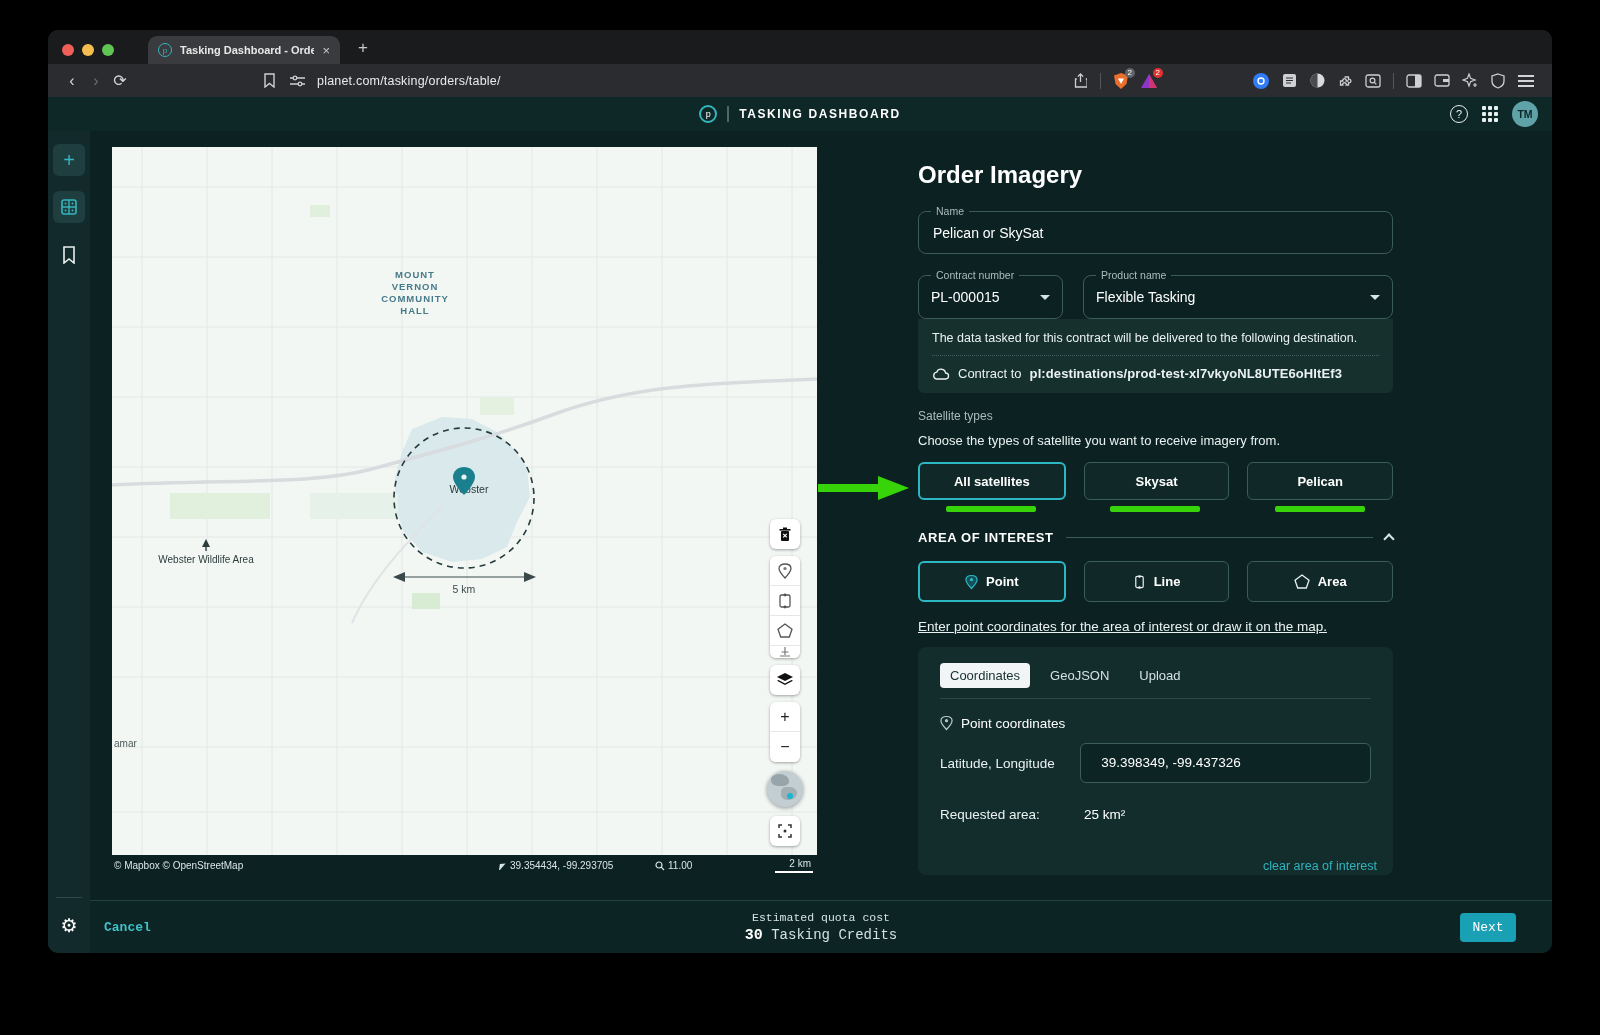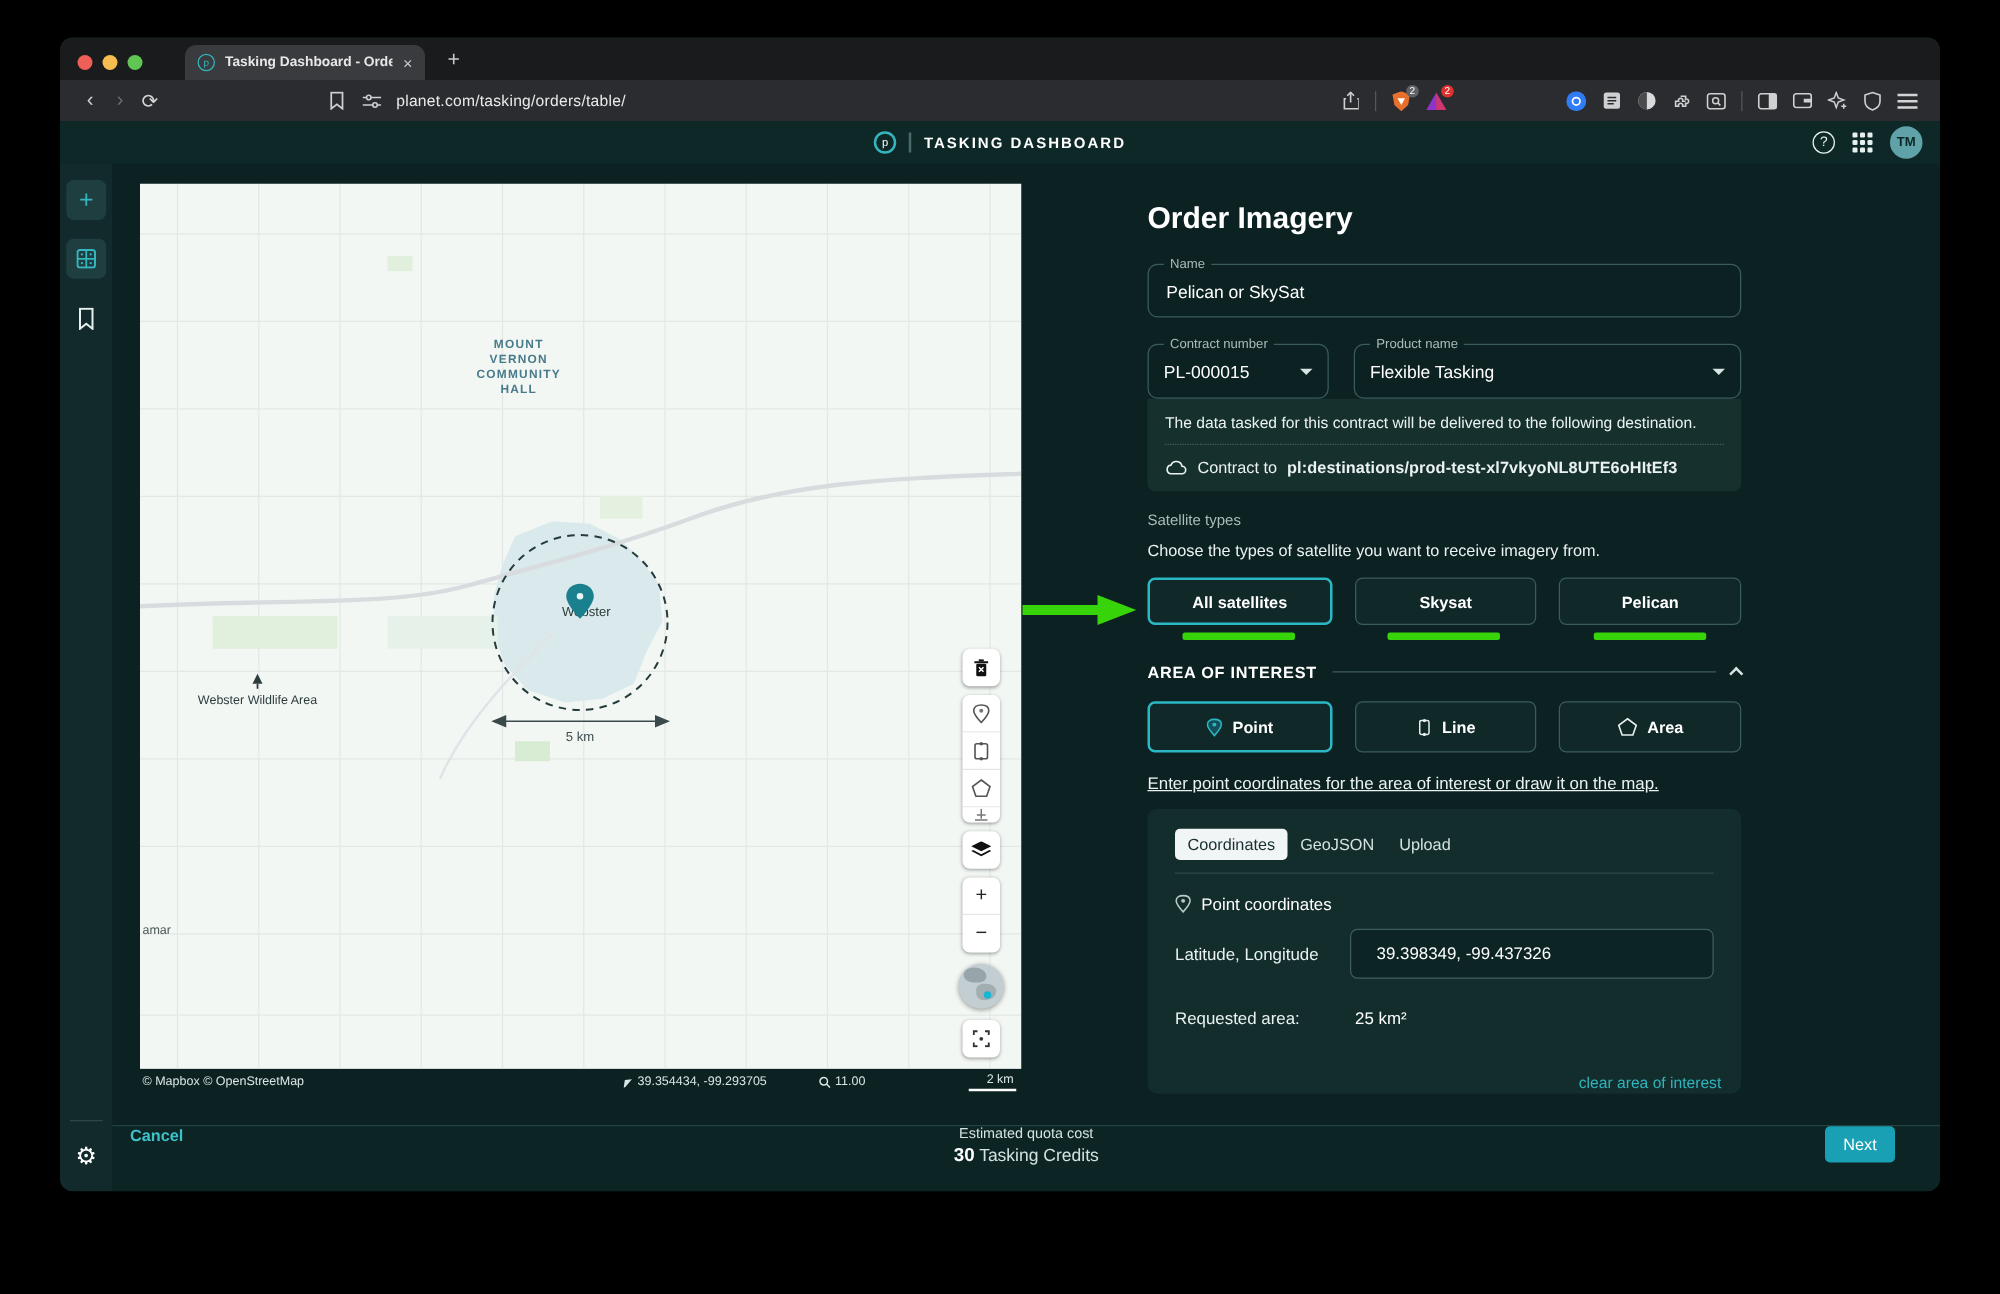--- a/index.html
+++ b/index.html
@@ -108,37 +108,37 @@
   .ulrow > div { flex:1; display:flex; justify-content:center; }
   .greenbar { width:90px; height:6px; background:#38d40a; border-radius:2px; }
   .aoihdr { margin-top:18px; display:flex; align-items:center; gap:12px; }
   .aoihdr .t { font-size:13px; font-weight:bold; letter-spacing:.6px; }
   .aoihdr .line { flex:1; height:1px; background:#3b5c5c; }
   .chev-up { width:8px; height:8px; border-left:2px solid #d7e4e4; border-top:2px solid #d7e4e4; transform:rotate(45deg); margin-top:3px; }
   .moderow { margin-top:16px; display:flex; gap:18px; }
   .moderow .chip { height:41px; font-weight:bold; }
   .aoidesc { margin-top:17px; font-size:13.5px; color:#eaf2f1;text-decoration:underline; }
   .card { margin-top:13px; height:228px; background:#132d2d; border-radius:8px; padding:16px 22px 0 22px; position:relative; }
-  .tabsrow { display:flex; align-items:center; }
+  .tabsrow { display:flex; align-items:center; gap:10px; }
   .ptab { font-size:13px; color:#d4e2e2; padding:5px 10px; border-radius:4px; }
   .ptab.active { background:#f2f5f5; color:#16302f; }
   .carddiv { margin-top:10px; height:1px; background:#2c4848; }
   .pcrow { margin-top:16px; display:flex; align-items:center; gap:8px; font-size:13.5px; }
   .latrow { margin-top:12px; display:flex; align-items:center; }
   .latlabel { width:144px; font-size:13.5px; color:#eaf2f1; }
   .latinput { width:298px; height:40px; background:#0d2424; border:1px solid #3e5e5e; border-radius:6px;
     line-height:38px; padding-left:20px; font-size:13.5px; }
   .reqrow { margin-top:24px; display:flex; align-items:center; font-size:13.5px; }
   .reqrow .latlabel { width:144px; }
   .clearlink { position:absolute; right:16px; bottom:2px; color:#2fb3bd; font-size:12.5px; }
   .arrow { position:absolute; left:726px; top:344px; }
 
   
   .footer { height:53px; background:#0c2424; border-top:1px solid #234141; position:relative;
-    display:flex; flex:0 0 auto; }
+    display:flex; align-items:center; flex:0 0 auto;font-family:Liberation Mono, monospace; }
   .cancel { color:#3fc1c9; font-size:13px; margin-left:14px; font-weight:bold; }
   .quota { position:absolute; left:50%; transform:translateX(-50%); text-align:center; color:#d4e2e2; }
   .quota .q1 { font-size:11.5px; }
   .quota .q2 { font-size:14px; margin-top:3px; }
   .quota .q2 b { color:#fff; font-size:15px; }
   .nextbtn { position:absolute; right:36px; width:56px; height:29px; background:#1aa0b4; border-radius:4px;
     color:#fff; font-size:13px; display:flex; align-items:center; justify-content:center; }
   svg { display:block; }
 </style>
 </head>

